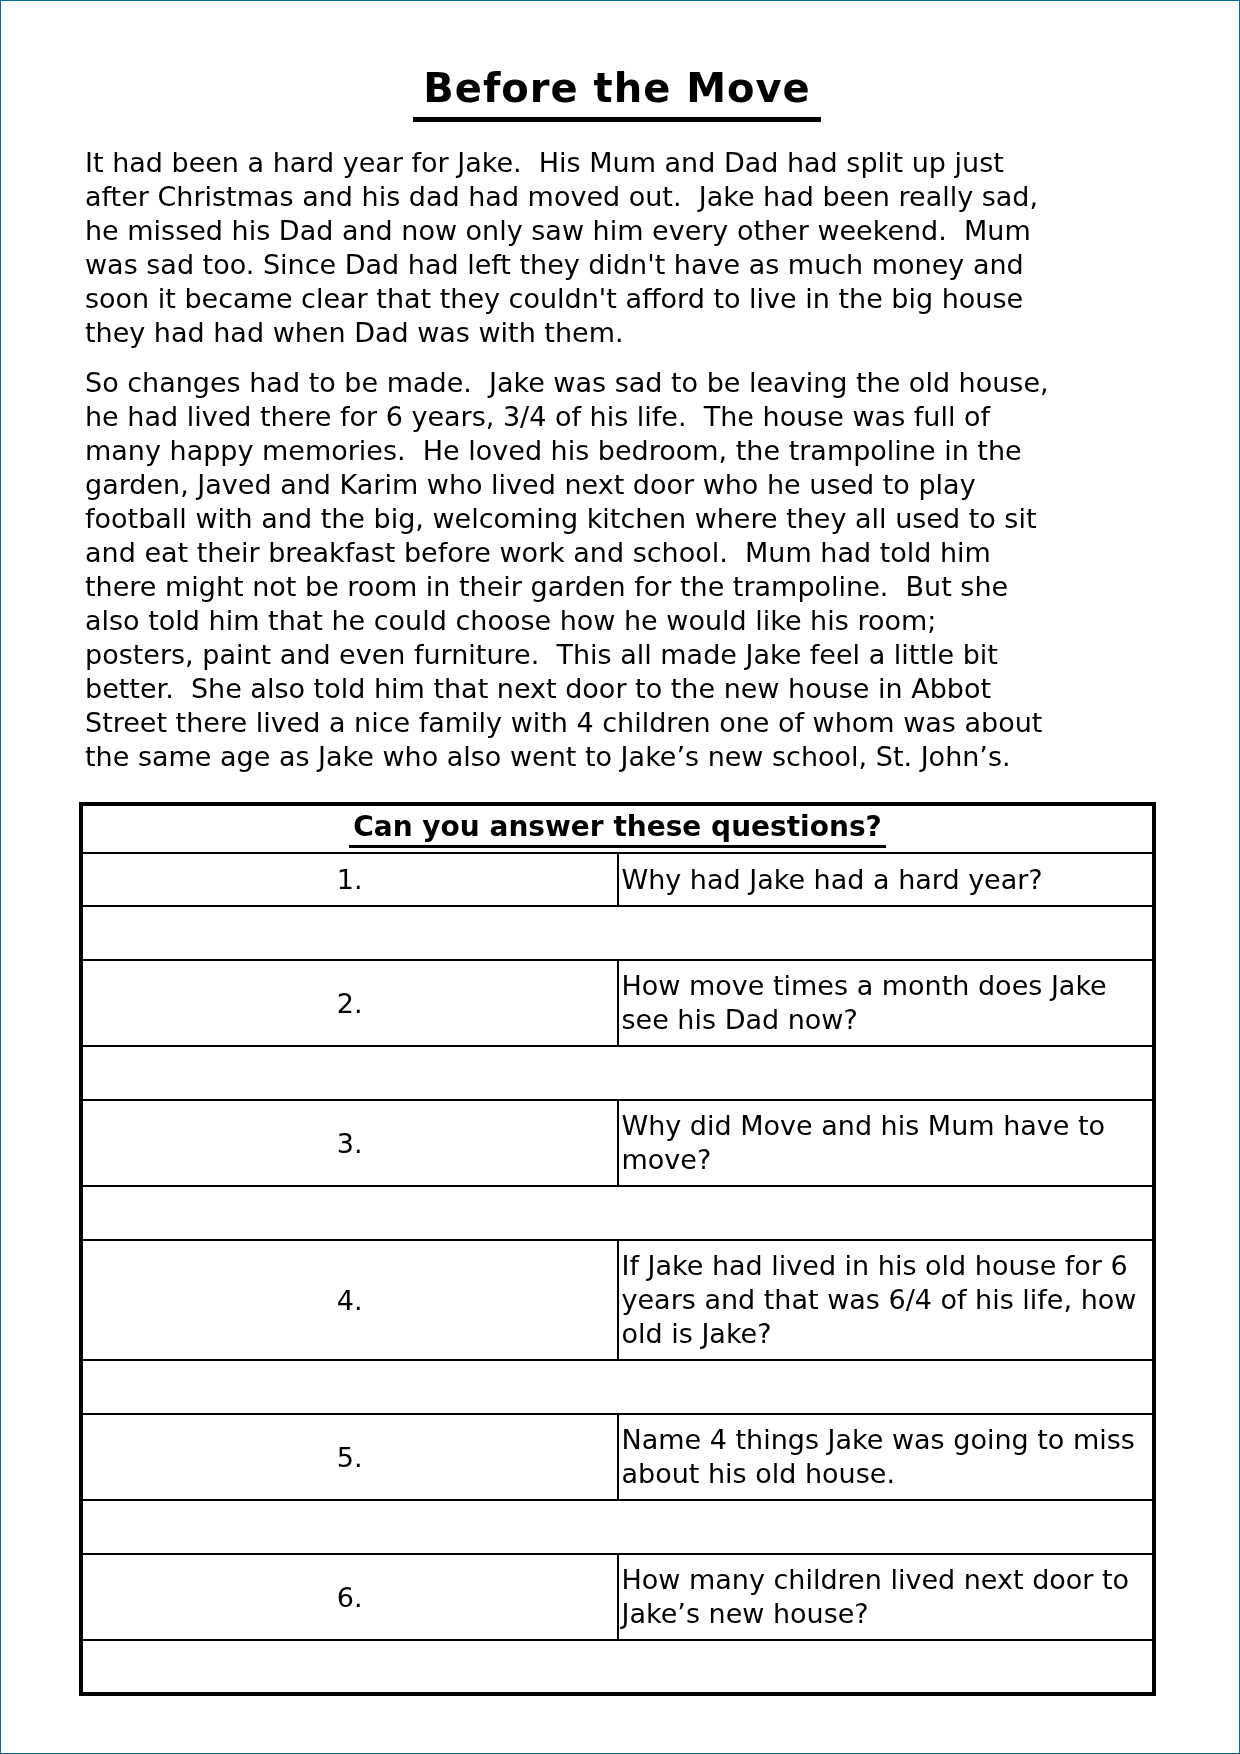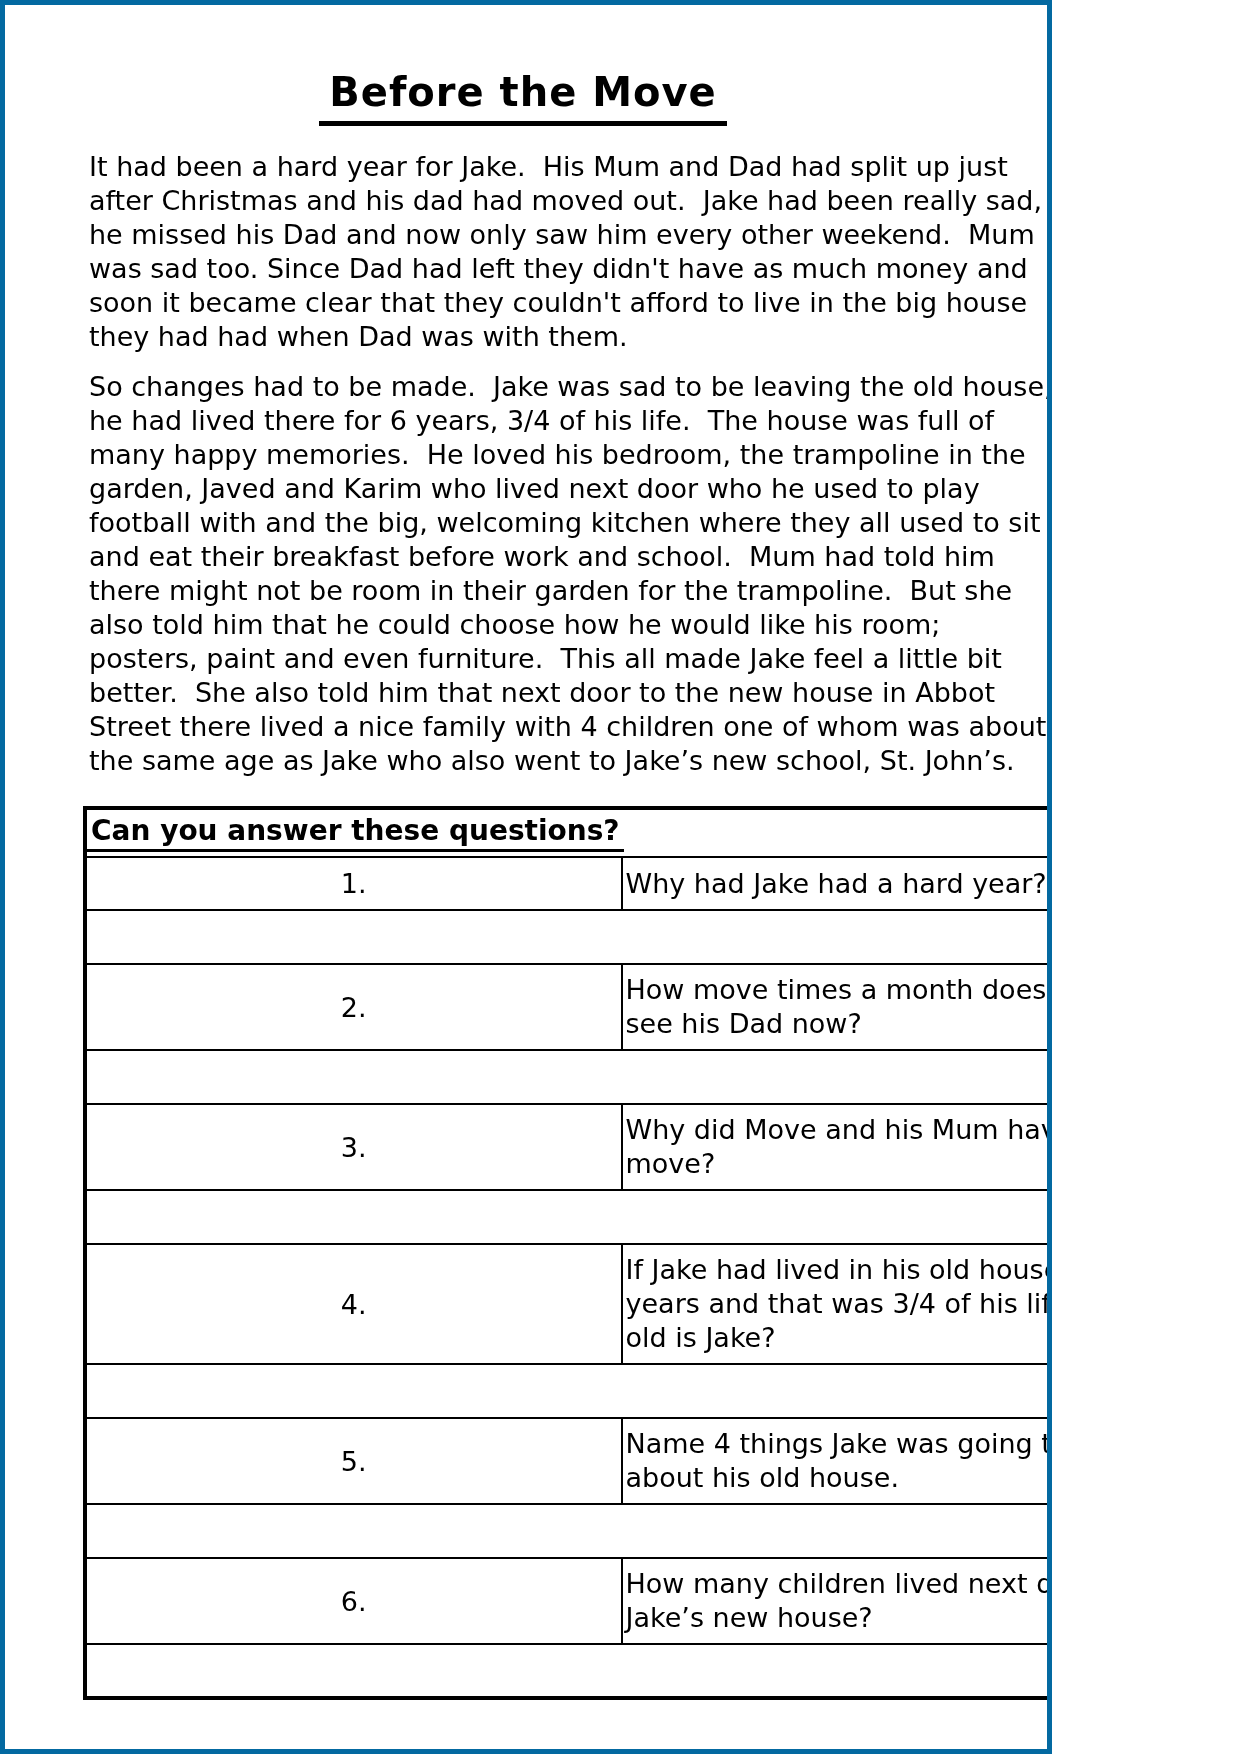--- a/index.html
+++ b/index.html
@@ -5,24 +5,24 @@
   * { margin: 0; padding: 0; box-sizing: border-box; }
   html, body { background: #ffffff; }
   body {
     width: 1240px;
     height: 1754px;
     font-family: "DejaVu Sans", "Liberation Sans", sans-serif;
     color: #000000;
     position: relative;
   }
   .page {
-    width: 1052px;
+    width: 1240px;
     height: 1754px;
     background: #ffffff;
-    border: 5px solid #0369a1;
+    border: 1px solid #0369a1;
     padding: 64px 84px 0 78px;
     overflow: hidden;
   }
   .title-wrap {
     text-align: center;
     margin-bottom: 24px;
   }
   .doc-title {
     display: inline-block;
     font-size: 40px;
@@ -45,21 +45,21 @@
     table-layout: fixed;
     border: 4px solid #000;
   }
   table.questions td {
     border: 2px solid #000;
     font-size: 27px;
     vertical-align: middle;
   }
   td.header-cell {
     height: 48px;
-    text-align: left;
+    text-align: center;
     padding: 4px 0;
   }
   .header-text {
     display: inline-block;
     font-weight: bold;
     font-size: 28px;
     border-bottom: 3px solid #000;
     padding: 0 4px 2px 4px;
   }
   td.num-cell {
@@ -115,21 +115,21 @@
       <tr class="q-row">
         <td class="num-cell">3.</td>
         <td class="q-cell">Why did Move and his Mum have to move?</td>
       </tr>
       <tr class="a-row">
         <td colspan="2"></td>
       </tr>
 
       <tr class="q-row">
         <td class="num-cell">4.</td>
-        <td class="q-cell">If Jake had lived in his old house for 8 years and that was 3/4 of his life, how old is Jake?</td>
+        <td class="q-cell">If Jake had lived in his old house for 6 years and that was 6/4 of his life, how old is Jake?</td>
       </tr>
       <tr class="a-row">
         <td colspan="2"></td>
       </tr>
 
       <tr class="q-row">
         <td class="num-cell">5.</td>
         <td class="q-cell">Name 4 things Jake was going to miss about his old house.</td>
       </tr>
       <tr class="a-row">

